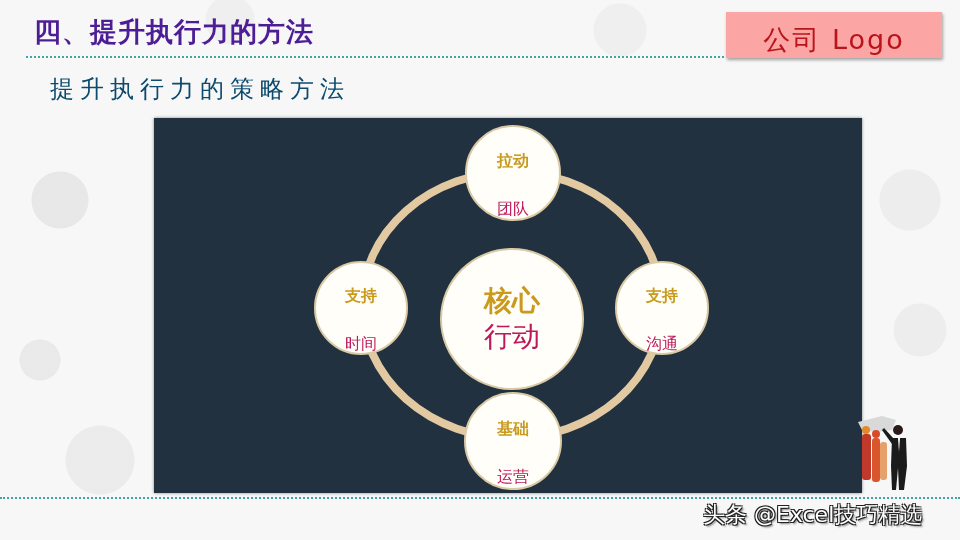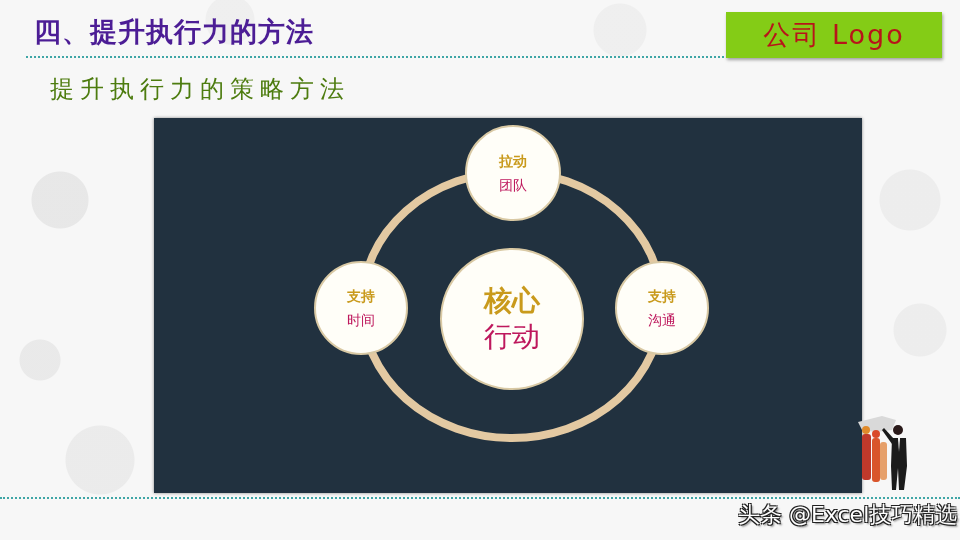--- a/index.html
+++ b/index.html
@@ -25,58 +25,58 @@
     position: absolute; left: 34px; top: 14px;
     font-size: 27px; font-weight: bold; color: #4c1d95;
     letter-spacing: 1px;
   }
   .dotted-top {
     position: absolute; left: 26px; top: 56px; width: 702px; height: 0;
     border-top: 2px dotted #3fa6a6;
   }
   .logo-box {
     position: absolute; left: 726px; top: 12px; width: 216px; height: 46px;
-    background: #84cc16;
+    background: #fca5a5;
     box-shadow: 1px 2px 3px rgba(0,0,0,0.35);
-    display: flex; align-items: center; justify-content: center;
+    display: flex; align-items: flex-end; justify-content: center;
   }
   .logo-text {
     font-size: 27px; color: #b8141a; letter-spacing: 2px;
   }
   .subtitle {
     position: absolute; left: 50px; top: 73px;
     font-family: "DejaVu Serif", serif;
-    font-size: 24px; color: #4d7c0f; letter-spacing: 6px;
+    font-size: 24px; color: #0c4a6e; letter-spacing: 6px;
   }
   .panel {
     position: absolute; left: 154px; top: 118px; width: 708px; height: 375px;
     background: #21313f;
     box-shadow: 0 0 3px rgba(0,0,0,0.45);
   }
   .diagram { position: absolute; left: 0; top: 0; width: 708px; height: 375px; }
   .node {
     position: absolute; border-radius: 50%;
     background: #fffef8;
     border: 2px solid #d9c9a4;
     display: flex; flex-direction: column; align-items: center; justify-content: center;
     text-align: center;
   }
   .node .l1 { color: #c99a1c; font-weight: bold; }
   .node .l2 { color: #be185d; }
-  .node.small .l1, .node.small .l2 { font-size: 14px; line-height: 24px; }
+  .node.small .l1, .node.small .l2 { font-size: 16px; line-height: 24px; margin-top: 24px; }
   .node.center .l1, .node.center .l2 { font-size: 28px; line-height: 36px; }
   .dotted-bottom {
     position: absolute; left: 0; top: 497px; width: 960px; height: 0;
     border-top: 2px dotted #3fa6a6;
   }
   .people {
     position: absolute; left: 852px; top: 408px; width: 70px; height: 86px;
   }
   .watermark {
-    position: absolute; left: 738px; top: 500px;
+    position: absolute; left: 703px; top: 500px;
     font-size: 22px; color: #ffffff;
     text-shadow: 1px 1px 0 #222, -1px -1px 0 #222, 1px -1px 0 #222, -1px 1px 0 #222, 2px 2px 2px rgba(0,0,0,0.5);
     letter-spacing: 0px;
   }
 </style>
 </head>
 <body>
 
 <div class="bg-pattern"></div>
 
@@ -102,20 +102,24 @@
   <div class="node small" style="left:160px; top:143px; width:94px; height:94px;">
     <span class="l1">支持</span>
     <span class="l2">时间</span>
   </div>
 
   <div class="node small" style="left:461px; top:143px; width:94px; height:94px;">
     <span class="l1">支持</span>
     <span class="l2">沟通</span>
   </div>
 
+  <div class="node small" style="left:310px; top:274px; width:98px; height:98px;">
+    <span class="l1">基础</span>
+    <span class="l2">运营</span>
+  </div>
 
   <div class="node center" style="left:286px; top:130px; width:144px; height:142px;">
     <span class="l1">核心</span>
     <span class="l2">行动</span>
   </div>
 </div>
 
 <svg class="people" viewBox="0 0 70 86" width="70" height="86">
   <path d="M6 14 L30 8 L44 12 L40 22 L24 24 L10 22 Z" fill="#d9d9d9"></path>
   <rect x="10" y="26" width="9" height="46" rx="3" fill="#c0392b"></rect>

